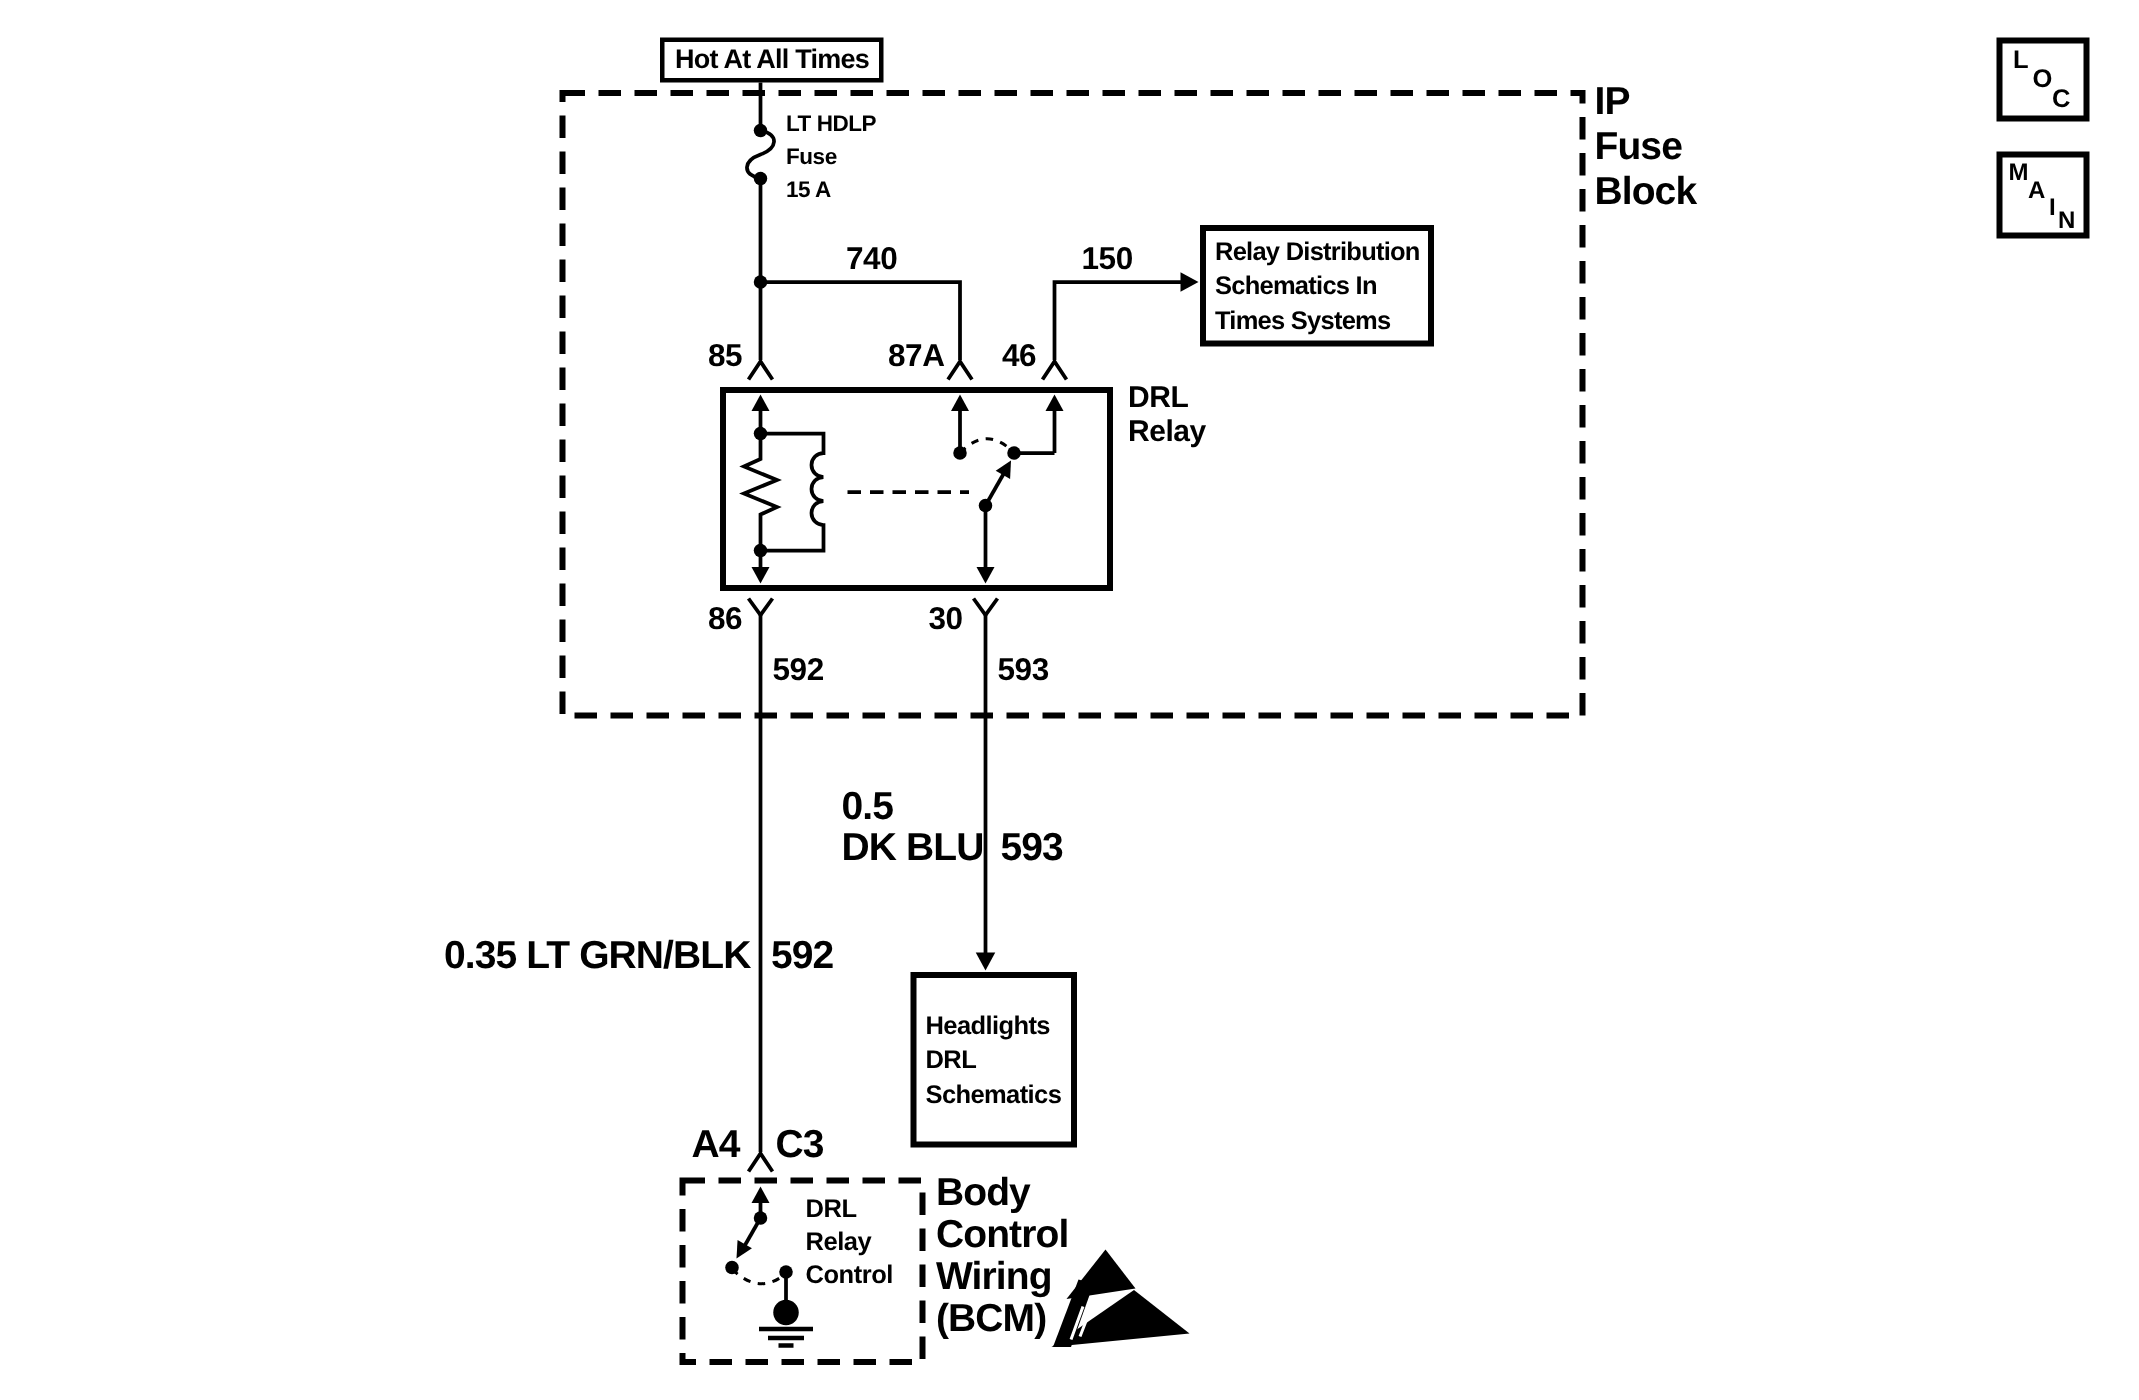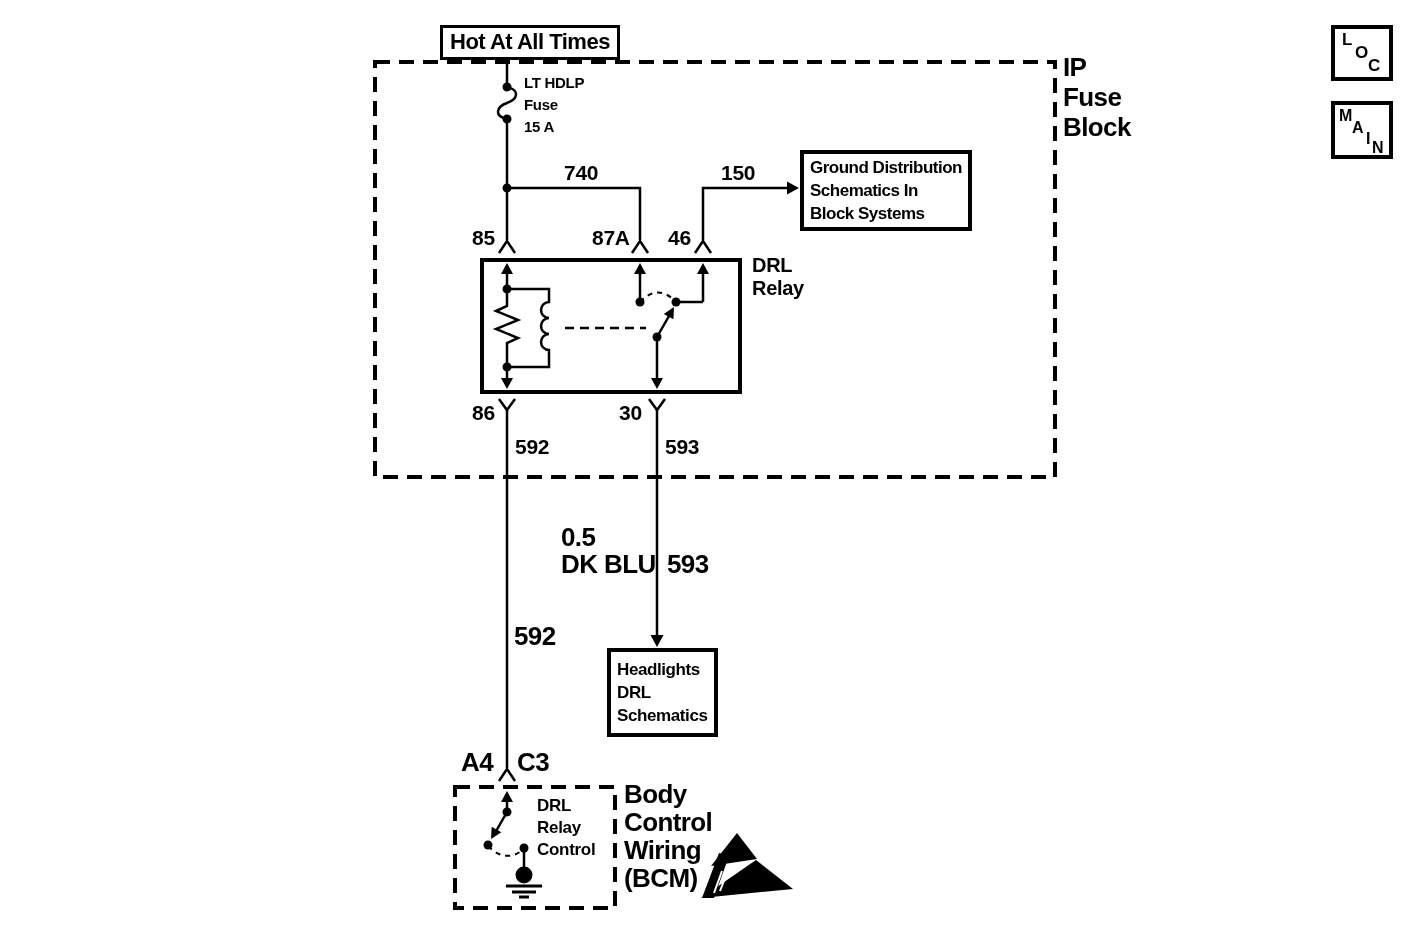--- a/index.html
+++ b/index.html
@@ -41,24 +41,24 @@
   .pinA4  { left:461px;  top:747px;text-align:right; }
   .pinC3  { left:517px;  top:747px; }
   .bcm-name { left:624px; top:780px; line-height:28px; }
 
   
   .refbox {
     position:absolute; border:4px solid var(--ink); background:var(--paper);
     font-weight:700; color:var(--ink); white-space:nowrap;
   }
   .hotbox { left:440px; top:25px; border-width:3px; padding:1px 7px 2px;
-            font-size:22px; letter-spacing:-0.5px; }
+            font-size:18px; letter-spacing:-0.5px; }
   .gndbox { left:800px; top:150px; padding:2px 6px; font-size:17px;
             line-height:23px; letter-spacing:-0.5px; }
-  .hdlbox { left:607px; top:648px; padding:6px 6px; font-size:17px;
+  .hdlbox { left:607px; top:648px; padding:20px 6px; font-size:17px;
             line-height:23px; letter-spacing:-0.4px; }
   .refbox span { display:block; }
 
   
   .navbox { position:absolute; border:4px solid var(--ink); background:var(--paper); }
   .locbox  { left:1331px; top:25px;  width:54px; height:48px; }
   .mainbox { left:1331px; top:101px; width:54px; height:50px; }
   .navbox b { position:absolute; font-weight:700; color:var(--ink); }
   .locbox b  { font-size:17px; }
   .mainbox b { font-size:16px; }
@@ -185,34 +185,35 @@
   <div class="lbl num n30">30</div>
   <div class="lbl num n592">592</div>
   <div class="lbl num n593">593</div>
 
   <div class="lbl relay-lbl">
     <span>DRL</span>
     <span>Relay</span>
   </div>
 
   <div class="refbox gndbox">
-    <span>Ground Distribution</span>
+    <span>Relay Distribution</span>
     <span>Schematics In</span>
-    <span>Block Systems</span>
+    <span>Times Systems</span>
   </div>
 
   <div class="refbox hdlbox">
     <span>Headlights</span>
     <span>DRL</span>
     <span>Schematics</span>
   </div>
 
   <div class="lbl big w593sp1">0.5</div>
   <div class="lbl big w593sp2">DK BLU</div>
   <div class="lbl big w593sp3">593</div>
+  <div class="lbl big w592sp1">0.35 LT GRN/BLK</div>
   <div class="lbl big w592sp2">592</div>
 
   <div class="lbl big pinA4">A4</div>
   <div class="lbl big pinC3">C3</div>
 
   <div class="lbl bcmsw-lbl">
     <span>DRL</span>
     <span>Relay</span>
     <span>Control</span>
   </div>

